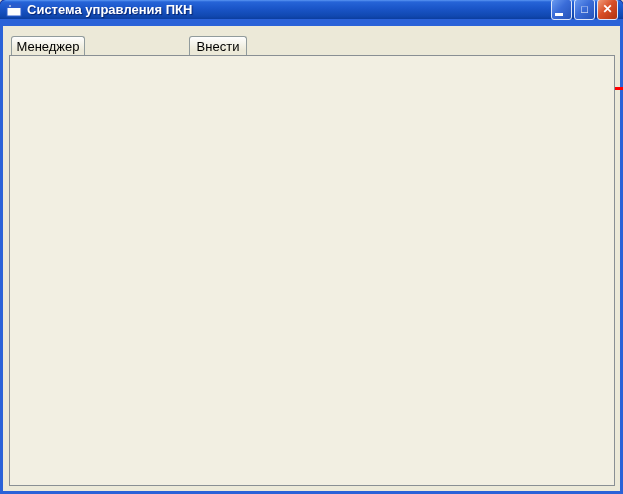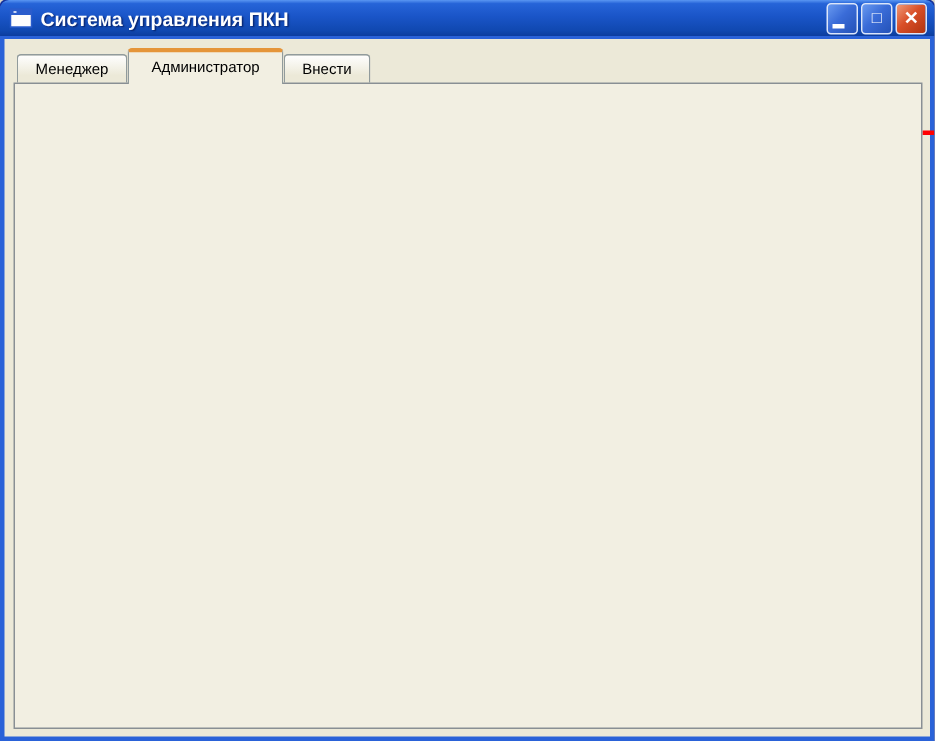--- a/index.html
+++ b/index.html
@@ -1,31 +1,31 @@
 <!DOCTYPE html>
 <html><head>
 <meta charset="utf-8">
 <style>
   html,body{margin:0;padding:0;background:#d8d4c8;font-family:"Liberation Sans",sans-serif;}
   #window{position:relative;width:623px;height:494px;background:#2a62d8;border-radius:6px 6px 0 0;overflow:hidden;box-shadow:0 0 0 1px #15329a;}
   
-  .titlebar{position:absolute;left:0;top:0;width:623px;height:24px;border-radius:6px 6px 0 0;
+  .titlebar{position:absolute;left:0;top:0;width:623px;height:19px;border-radius:6px 6px 0 0;
     background:linear-gradient(180deg,#5a96f2 0%,#2664d8 10%,#1a55c8 45%,#1048b0 85%,#0c3d9e 100%);display:flex;align-items:center;}
   .win-icon{width:16px;height:16px;margin:0 5px 0 6px;}
   .title-text{color:#fff;font-size:13px;font-weight:bold;text-shadow:1px 1px 1px rgba(0,10,60,.6);flex:1;}
   .cap-btns{display:flex;gap:2px;margin-right:5px;}
   .cap{width:21px;height:21px;border:1px solid #dce6fa;border-radius:3px;box-sizing:border-box;color:#fff;
     font-size:11px;font-weight:bold;text-align:center;line-height:18px;background:linear-gradient(135deg,#699af0,#3a6cd8 45%,#2452b8);}
   .cap.min span{display:block;width:8px;height:3px;background:#fff;margin:13px 0 0 3px;}
   .cap.close{background:linear-gradient(135deg,#f09a78,#d94f28 45%,#b03310);font-size:12px;line-height:19px;}
   
   .client{position:absolute;left:3px;top:26px;width:617px;height:465px;background:#ece9d8;}
   
   .tab{position:absolute;box-sizing:border-box;border:1px solid #919b9c;border-bottom:none;border-radius:3px 3px 0 0;
-    background:linear-gradient(180deg,#fefefe,#ece9d8 70%);font-size:10px;text-align:center;color:#000;}
+    background:linear-gradient(180deg,#fefefe,#ece9d8 70%);font-size:13px;text-align:center;color:#000;}
   .tab.t1{left:11px;top:36px;width:74px;height:20px;line-height:19px;}
   .tab.t3{left:189px;top:36px;width:58px;height:20px;line-height:19px;}
   .tab.active{left:85px;top:32px;width:104px;height:24px;line-height:22px;background:#f2efe2;z-index:3;border-top:3px solid #e5953a;border-radius:3px 3px 0 0;}
   .tabpanel{position:absolute;left:9px;top:55px;width:606px;height:431px;background:#f2efe2;border:1px solid #898f94;box-sizing:border-box;z-index:1;}
   
   .btn{position:absolute;box-sizing:border-box;border:1px solid #7e93bb;border-radius:3px;font-size:11px;color:#000;
     text-align:center;background:linear-gradient(180deg,#fefefe,#f2f0e6 55%,#e4e1d2);box-shadow:inset 0 0 0 1px #fff;}
   .section-label{position:absolute;font-size:11px;color:#000;}
   .redline{position:absolute;height:3px;background:#ff0000;}
   
@@ -77,21 +77,20 @@
           <span></span>
         </span>
       <span class="cap"><span>□</span></span>
       <span class="cap close"><span>✕</span></span>
     </span>
   </div>
 
   <div class="client"></div>
 
   <div class="tab t1">Менеджер</div>
-  <div class="tab active">Администратор</div>
   <div class="tab t3">Внести</div>
   <div class="tabpanel"></div>
 
   <div class="btn" style="left:385px;top:65px;width:97px;height:21px;line-height:19px;">Сформировать</div>
   <div class="btn" style="left:489px;top:65px;width:119px;height:21px;line-height:19px;">Инструкция</div>
   <div class="redline" style="left:487px;top:87px;width:136px;"></div>
 
   <div class="section-label" style="left:20px;top:73px;">Квартиры</div>
   <div class="grid g1" style="left:18px;top:87px;width:590px;height:125px;">
     <table style="width:575px;">

